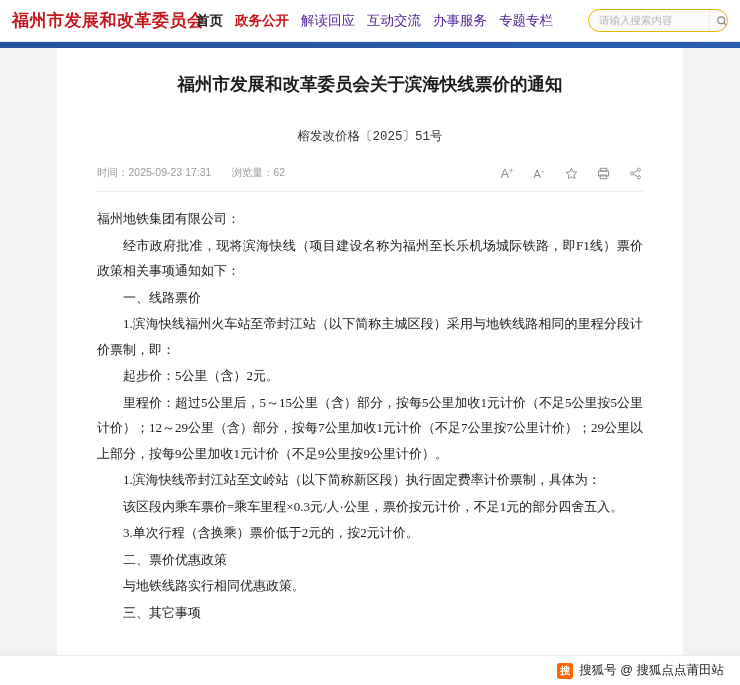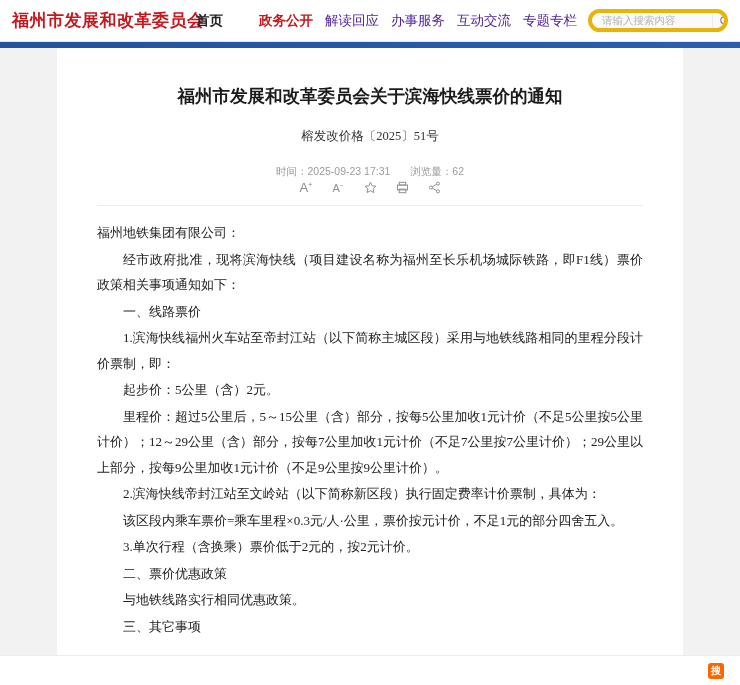--- a/index.html
+++ b/index.html
@@ -60,31 +60,30 @@
   .nav-item {
     font-size: 13.5px;
     color: #4c1d95;
     white-space: nowrap;
     cursor: pointer;
     line-height: 42px;
   }
   .nav-item.active {
     color: #c8161d;
     font-weight: bold;
-    margin-left: 24px;
   }
   .nav-item.home {
     font-weight: bold;
     color: #222222;
   }
   .search-wrap {
     display: flex;
     align-items: center;
     margin-right: 12px;
-    border: 4px solid #eab308;
+    border: 1px solid #eab308;
     border-radius: 13px;
     height: 23px;
     width: 140px;
     box-sizing: border-box;
     background: #fafafa;
     overflow: hidden;
   }
   .search-input {
     border: none;
     outline: none;
@@ -134,37 +133,36 @@
     box-sizing: border-box;
     position: relative;
   }
   .article-title {
     text-align: center;
     font-size: 17.5px;
     font-weight: bold;
     color: #1a1a1a;
     line-height: 28px;
     font-family: "Liberation Serif", serif;
-    margin-top: 12px;
+    margin-top: 0;
   }
   .doc-number {
     text-align: center;
     font-size: 12.5px;
     color: #333333;
-    margin-top: 18px;
-    font-family: Liberation Serif, serif;
+    margin-top: 30px;
+    font-family: Liberation Mono, monospace;
   }
   .meta-row {
     display: flex;
     align-items: center;
     justify-content: space-between;
     margin-top: 20px;
     padding-bottom: 10px;
     border-bottom: 1px solid #ececec;
-    flex-direction: column;
   }
   .meta-left {
     display: flex;
     align-items: center;
     gap: 20px;
     font-size: 10.5px;
     color: #9b9b9b;
   }
   .meta-icons {
     display: flex;
@@ -234,22 +232,22 @@
 <body>
 
 <div class="site-header">
   <div class="logo-block">
     <div class="logo-title">福州市发展和改革委员会</div>
   </div>
   <nav class="main-nav">
     <span class="nav-item home">首页</span>
     <span class="nav-item active">政务公开</span>
     <span class="nav-item">解读回应</span>
+    <span class="nav-item">互动交流</span>
     <span class="nav-item">办事服务</span>
-    <span class="nav-item">互动交流</span>
     <span class="nav-item">专题专栏</span>
   </nav>
   <div class="search-wrap">
     <input class="search-input" type="text" placeholder="请输入搜索内容" style="">
     <button class="search-btn">
       <svg width="12" height="12" viewBox="0 0 16 16" fill="none" stroke="#888" stroke-width="1.6">
         <circle cx="7" cy="7" r="4.6"></circle>
         <line x1="10.4" y1="10.4" x2="14" y2="14" stroke-linecap="round"></line>
       </svg>
     </button>
@@ -295,26 +293,27 @@
       </div>
     </div>
 
     <div class="article-body">
       <p class="p-noindent">福州地铁集团有限公司：</p>
       <p class="p-indent">经市政府批准，现将滨海快线（项目建设名称为福州至长乐机场城际铁路，即F1线）票价政策相关事项通知如下：</p>
       <p class="p-indent">一、线路票价</p>
       <p class="p-indent">1.滨海快线福州火车站至帝封江站（以下简称主城区段）采用与地铁线路相同的里程分段计价票制，即：</p>
       <p class="p-indent">起步价：5公里（含）2元。</p>
       <p class="p-indent">里程价：超过5公里后，5～15公里（含）部分，按每5公里加收1元计价（不足5公里按5公里计价）；12～29公里（含）部分，按每7公里加收1元计价（不足7公里按7公里计价）；29公里以上部分，按每9公里加收1元计价（不足9公里按9公里计价）。</p>
-      <p class="p-indent">2.滨海快线帝封江站至文岭站（以下简称新区段）执行固定费率计价票制，具体为：</p>
+      <p class="p-indent">1.滨海快线帝封江站至文岭站（以下简称新区段）执行固定费率计价票制，具体为：</p>
       <p class="p-indent">该区段内乘车票价=乘车里程×0.3元/人·公里，票价按元计价，不足1元的部分四舍五入。</p>
       <p class="p-indent">3.单次行程（含换乘）票价低于2元的，按2元计价。</p>
       <p class="p-indent">二、票价优惠政策</p>
       <p class="p-indent">与地铁线路实行相同优惠政策。</p>
       <p class="p-indent">三、其它事项</p>
 
     </div>
   </div>
 </div>
 
 <div class="sohu-bar">
   <span class="sohu-logo">搜</span>
+  <span class="sohu-text">搜狐号 @ 搜狐点点莆田站</span>
 </div>
 
 </body></html>

